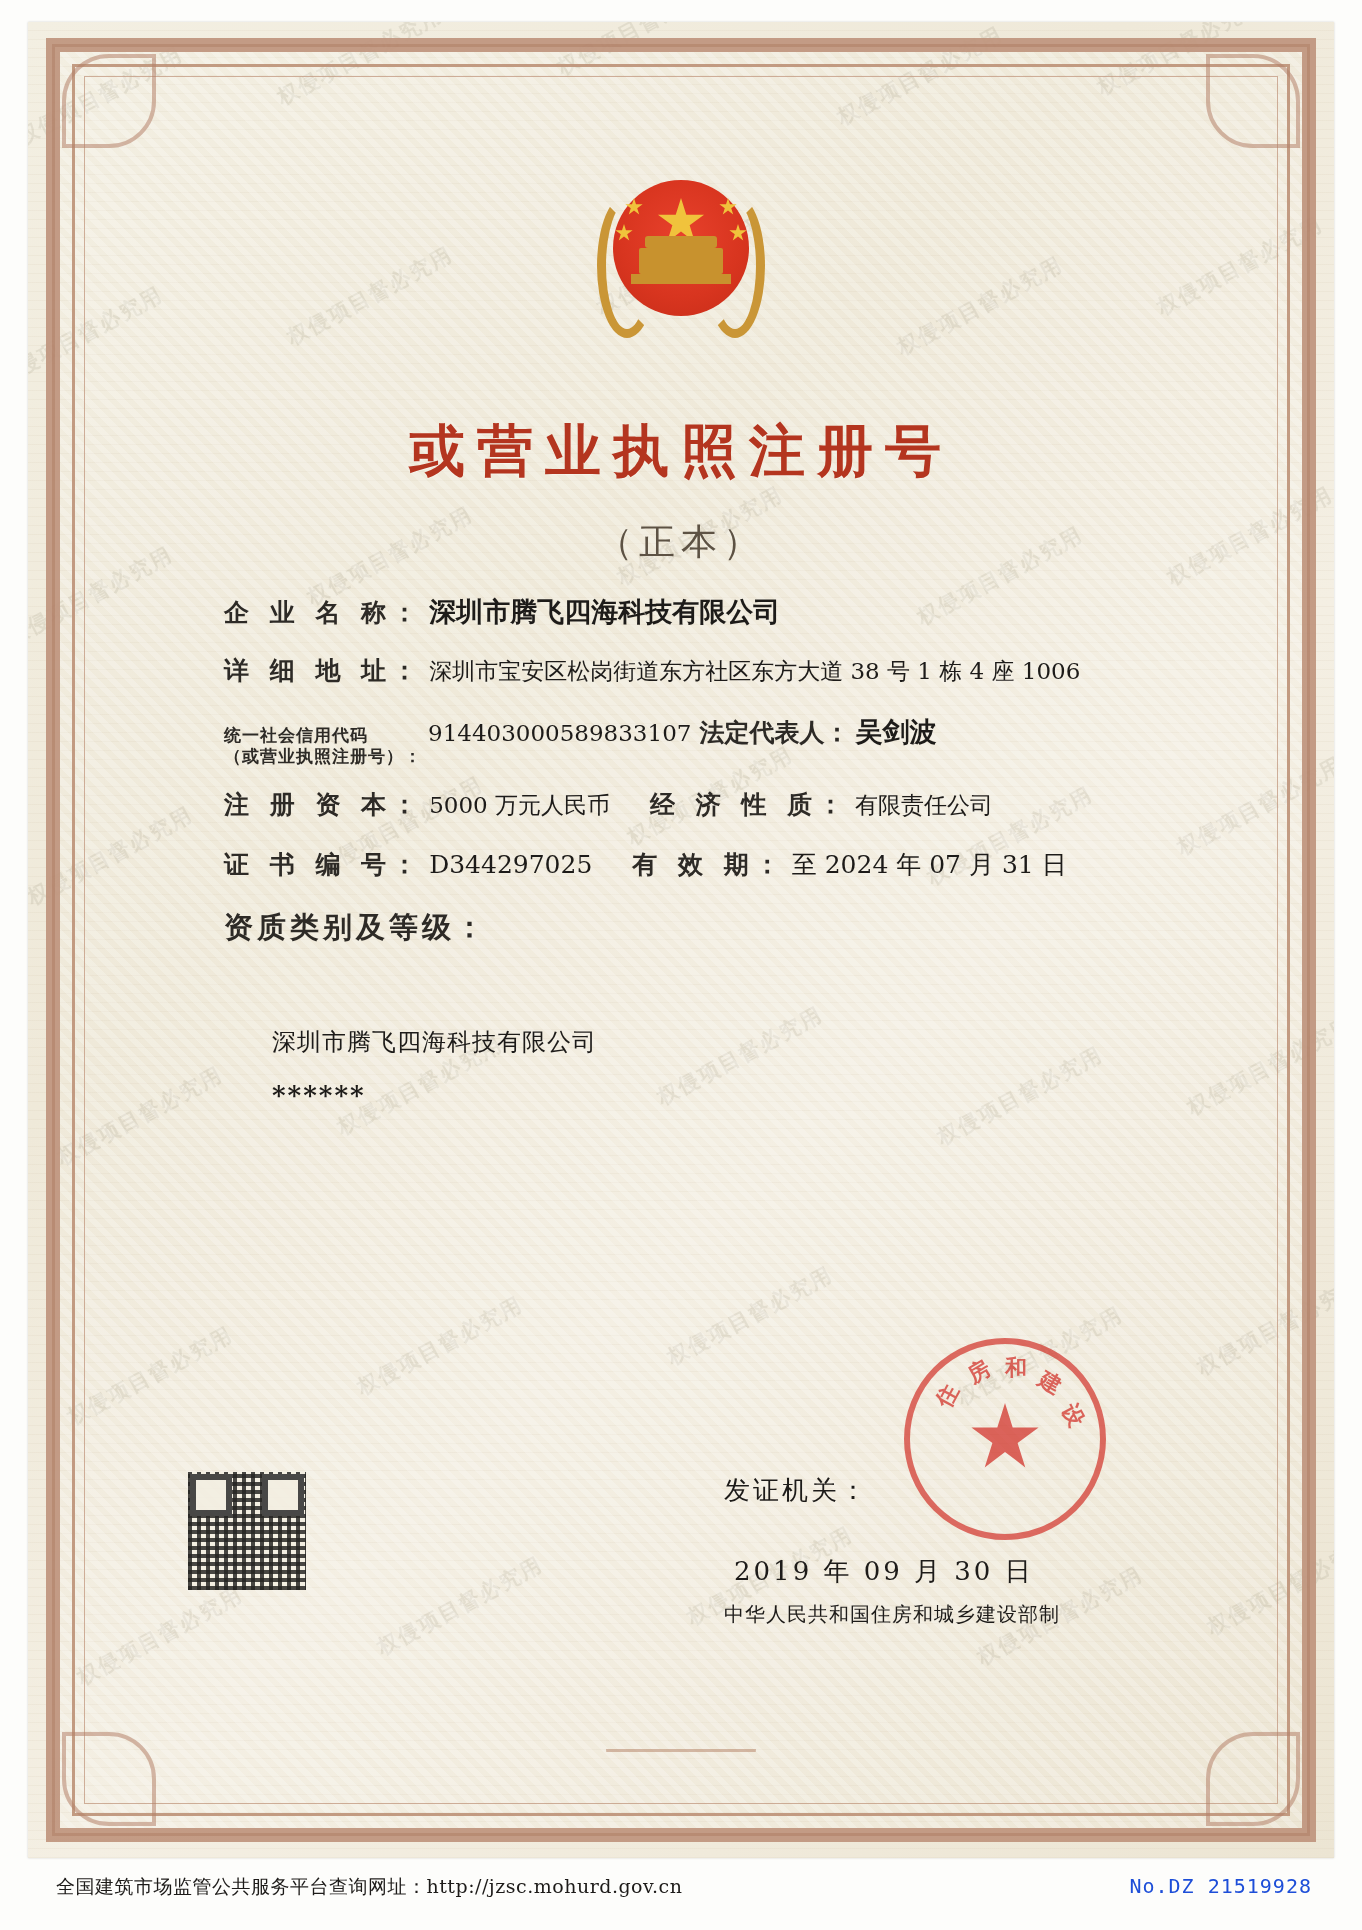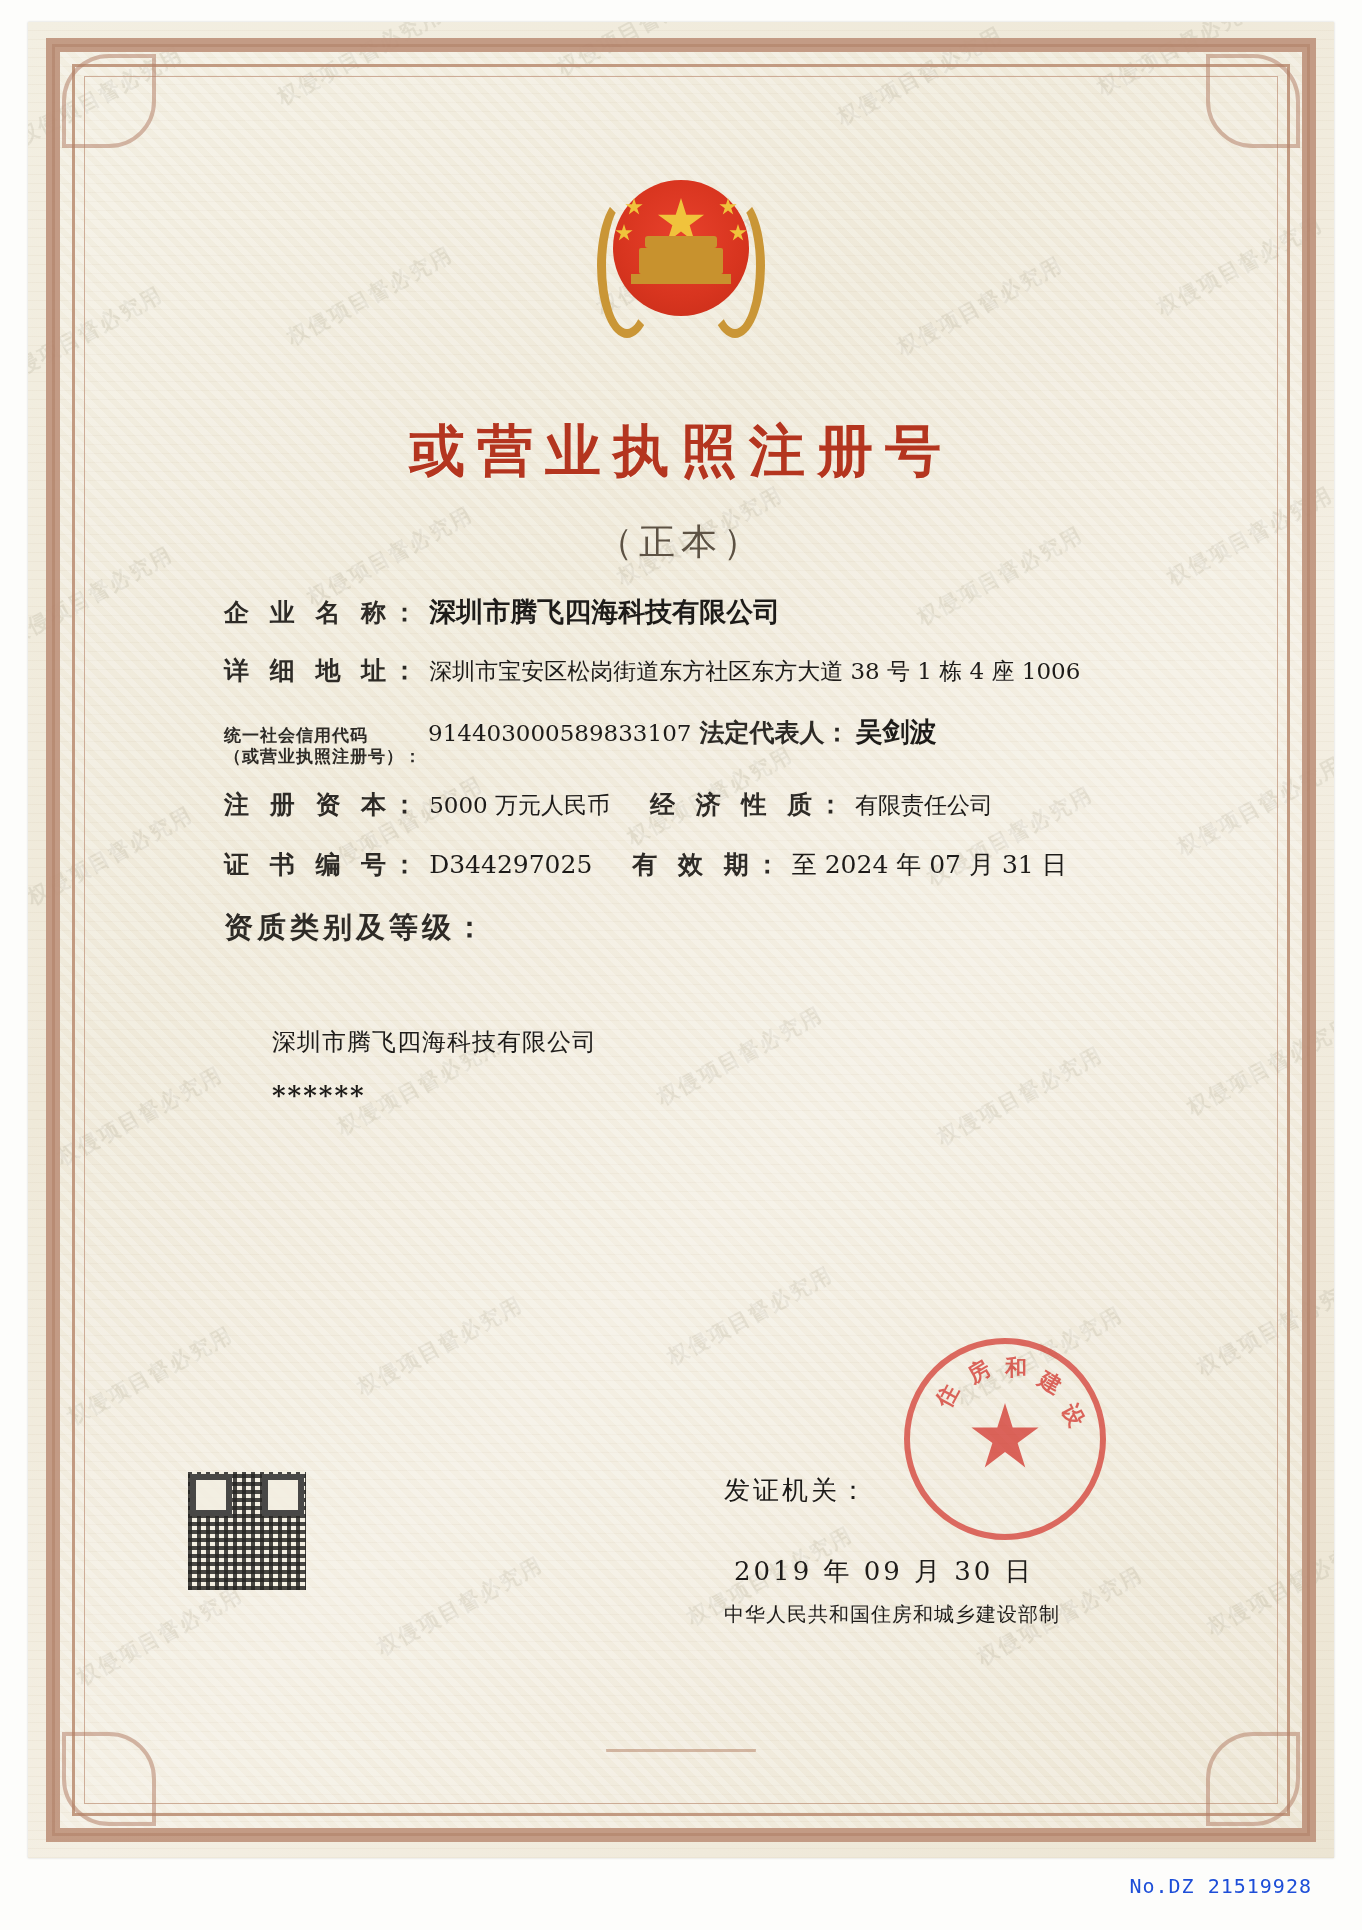--- a/index.html
+++ b/index.html
@@ -538,16 +538,17 @@
       <div class="issuer-row">发证机关：</div>
       <div class="issuer-date">2019 年  09 月  30 日</div>
       <div class="issuer-org">中华人民共和国住房和城乡建设部制</div>
     </div>
 
     <div class="bottom-ornament"></div>
 
   </div>
 
   <div class="footer">
+    <div class="footer-left">全国建筑市场监管公共服务平台查询网址：http://jzsc.mohurd.gov.cn</div>
     <div class="footer-right">No.DZ 21519928</div>
   </div>
 
 </div>
 
 </body></html>

